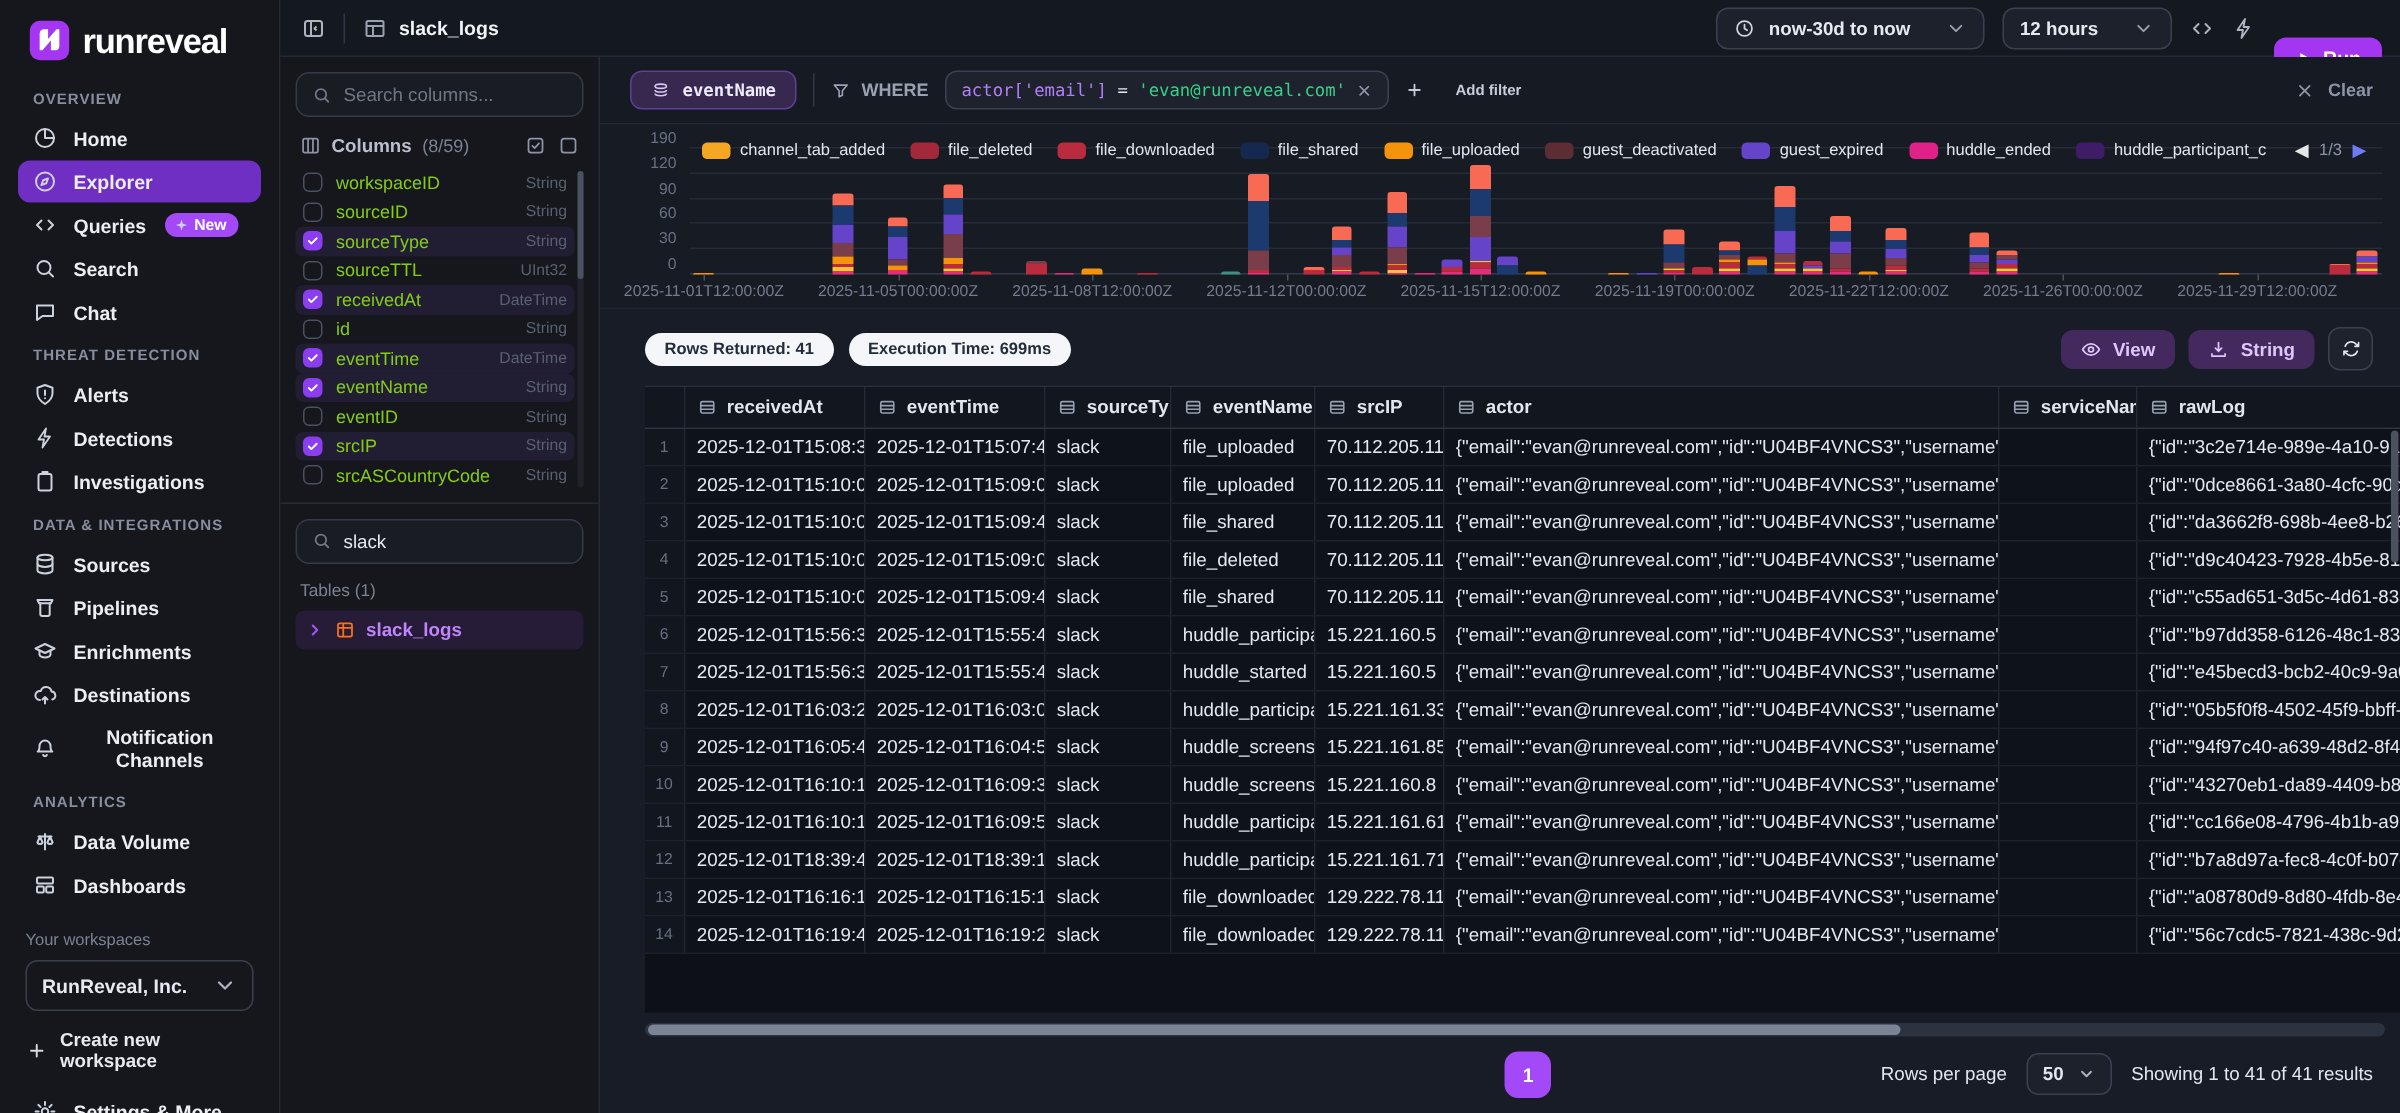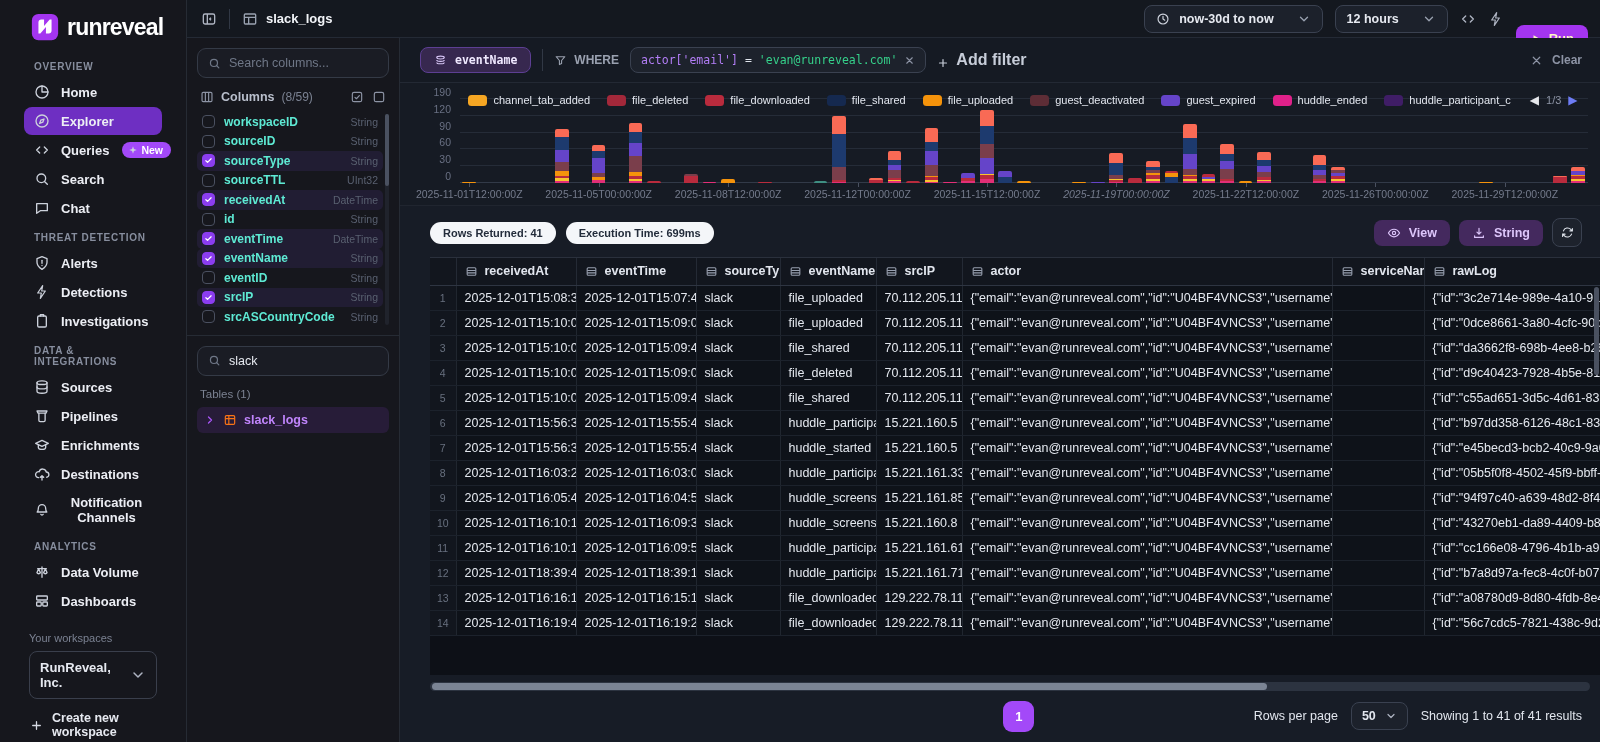--- a/index.html
+++ b/index.html
@@ -5,21 +5,21 @@
   * { margin:0; padding:0; box-sizing:border-box; }
   html,body { width:1600px; height:742px; overflow:hidden; }
   body { background:#171c26; color:#e6e9f0; font-family:"Liberation Sans",sans-serif; font-size:13px; }
   svg { display:block; }
   .icon { display:inline-flex; align-items:center; justify-content:center; flex:none; }
   .icon svg { width:16px; height:16px; }
 
   .app { display:flex; height:100%; }
 
   
-  .sidebar { width:187px; background:#16171d; border-right:1px solid #262b34; display:flex; flex-direction:column; padding:10px 16px 10px; flex:none; }
+  .sidebar { width:187px; background:#16171d; border-right:1px solid #262b34; display:flex; flex-direction:column; padding:10px 4px 10px; flex:none; }
   .logo { display:flex; align-items:center; gap:7px; padding:2px 14px 10px; }
   .logo-mark svg { width:30px; height:30px; }
   .logo-text { font-size:23px; font-weight:bold; letter-spacing:-0.8px; color:#ffffff; }
   .nav-section-label { padding:9px 18px 5px; font-size:10px; font-weight:bold; color:#878e9e; letter-spacing:0.7px; }
   .nav-item { display:flex; align-items:center; gap:11px; padding:6px 10px; margin:1px 8px; border-radius:8px; font-weight:600; font-size:13px; color:#eceef4; cursor:pointer;text-align:center; }
   .nav-item .icon { color:#ccd1db; }
   .nav-item.active { background:#6e2fc2; }
   .badge-new { background:#a349f8; color:#fff; font-size:10.5px; font-weight:bold; padding:2px 8px 2px 6px; border-radius:10px; display:inline-flex; align-items:center; gap:3px; margin-left:2px; }
   .badge-new .icon svg { width:10px; height:10px; }
   .ws-block { padding:16px 13px 0; }
@@ -52,21 +52,21 @@
   .search-box input { background:none; border:none; color:#e6e9f0; width:100%; font:inherit; font-size:12.5px; outline:none; }
   .search-box input::placeholder { color:#6f7787; }
   .cols-header { display:flex; align-items:center; gap:7px; padding:2px 3px 8px; color:#b9bfcc; font-weight:600; font-size:12.5px; }
   .cols-header .icon { color:#8d94a5; } .cols-header .icon svg { width:14px; height:14px; }
   .cols-count { color:#7b8292; font-weight:normal; font-size:12px; }
   .cols-header-actions { margin-left:auto; display:flex; gap:8px; color:#8d94a5; }
   .cols-header-actions .icon { cursor:pointer; } .cols-header-actions .icon svg { width:14px; height:14px; }
   .col-list { position:relative; padding-right:6px; }
   .col-row { display:flex; align-items:center; gap:9px; padding:0 5px; border-radius:5px; height:19.5px; cursor:pointer; }
   .col-row.checked { background:rgba(139,92,246,0.10); }
-  .col-name { font-size:12px; font-weight:700; color:#5eead4; }
+  .col-name { font-size:12px; font-weight:400; color:#84cc16; }
   .col-type { margin-left:auto; font-size:10.5px; color:#596070; }
   .checkbox { width:13px; height:13px; border-radius:4px; border:1.5px solid #4a5060; flex:none; }
   .checkbox.on { background:#8b3df0; border-color:#8b3df0; display:flex; align-items:center; justify-content:center; }
   .checkbox.on svg { width:9px; height:9px; }
   .col-scrollbar { position:absolute; right:0; top:2px; bottom:2px; width:4px; border-radius:2px; background:#20232c; }
   .col-scrollbar-thumb { position:absolute; top:0; height:72px; width:4px; border-radius:2px; background:#4a5160; }
   .panel-split { height:1px; background:#262b34; margin:8px -10px 10px; }
   .tables-label { color:#7b8292; font-size:11.5px; padding:2px 3px 7px; }
   .table-item { display:flex; gap:7px; align-items:center; background:#271c38; border-radius:6px; padding:6px 7px; color:#c084fc; font-weight:600; font-size:12.5px; cursor:pointer; }
   .table-item .chev { color:#a855f7; } .table-item .chev svg { width:12px; height:12px; }
@@ -76,21 +76,21 @@
   main { flex:1; display:flex; flex-direction:column; min-width:0; background:#171c26; }
   .filter-bar { display:flex; align-items:center; gap:11px; padding:9px 18px 9px 20px; border-bottom:1px solid #232934; background:#151a23; flex:none; }
   .chip-group { background:#37284f; border:1px solid #5d3f93; color:#f0e9ff; padding:5px 13px; border-radius:8px; display:flex; align-items:center; gap:8px; font-weight:bold; font-size:11.5px; font-family:"DejaVu Sans Mono",monospace; cursor:pointer; }
   .chip-group .icon { color:#d8c6f7; } .chip-group .icon svg { width:13px; height:13px; }
   .fb-sep { width:1px; height:22px; background:#313845; }
   .where { color:#9aa1b0; display:flex; align-items:center; gap:7px; font-size:12px; font-weight:600; }
   .where .icon svg { width:13px; height:13px; }
   .code-chip { border:1px solid #3a4150; background:#1d222c; border-radius:8px; padding:5px 10px; font-family:"DejaVu Sans Mono",monospace; font-size:11.5px; display:flex; align-items:center; gap:7px; }
   .code-lhs { color:#b37ef7; } .code-op { color:#e2e6ee; } .code-rhs { color:#35d08a; }
   .code-chip .x { color:#8d94a5; cursor:pointer; } .code-chip .x svg { width:11px; height:11px; }
-  .add-filter { color:#c7cdd9; display:flex; align-items:flex-end; gap:7px; font-weight:600; font-size:16px; cursor:pointer; }
+  .add-filter { color:#c7cdd9; display:flex; align-items:flex-end; gap:21px; font-weight:600; font-size:10px; cursor:pointer; }
   .add-filter .icon svg { width:12px; height:12px; }
   .clear-btn { margin-left:auto; color:#8d94a5; display:flex; gap:9px; align-items:center; font-weight:600; font-size:12px; cursor:pointer; }
   .clear-btn .icon svg { width:13px; height:13px; }
 
   
   .chart-section { position:relative; padding:16px 12px 0 14px; flex:none; border-bottom:1px solid #20252f; background:#161b24; }
   .chart-plot { position:relative; margin-left:46px; height:84px; }
   .gridline { position:absolute; left:0; right:0; height:1px; background:#252c38; }
   .gridline.base { background:#323a48; }
   .y-label { position:absolute; right:calc(100% + 9px); transform:translateY(-50%); color:#697083; font-size:10.5px; }
@@ -959,21 +959,21 @@
               <span class="x-label" style="left: 0.819672%;">2025-11-01T12:00:00Z</span>
               <span class="x-tick" style="left: 12.2951%;"></span>
               <span class="x-label" style="left: 12.2951%;">2025-11-05T00:00:00Z</span>
               <span class="x-tick" style="left: 23.7705%;"></span>
               <span class="x-label" style="left: 23.7705%;">2025-11-08T12:00:00Z</span>
               <span class="x-tick" style="left: 35.2459%;"></span>
               <span class="x-label" style="left: 35.2459%;">2025-11-12T00:00:00Z</span>
               <span class="x-tick" style="left: 46.7213%;"></span>
               <span class="x-label" style="left: 46.7213%;">2025-11-15T12:00:00Z</span>
               <span class="x-tick" style="left: 58.1967%;"></span>
-              <span class="x-label" style="left: 58.1967%; font-style: italic;">2025-11-19T00:00:00Z</span>
+              <span class="x-label" style="left: 58.1967%;">2025-11-19T00:00:00Z</span>
               <span class="x-tick" style="left: 69.6721%;"></span>
               <span class="x-label" style="left: 69.6721%;">2025-11-22T12:00:00Z</span>
               <span class="x-tick" style="left: 81.1475%;"></span>
               <span class="x-label" style="left: 81.1475%;">2025-11-26T00:00:00Z</span>
               <span class="x-tick" style="left: 92.623%;"></span>
               <span class="x-label" style="left: 92.623%;">2025-11-29T12:00:00Z</span>
             </div>
         </div>
 
         <div class="results-bar">

